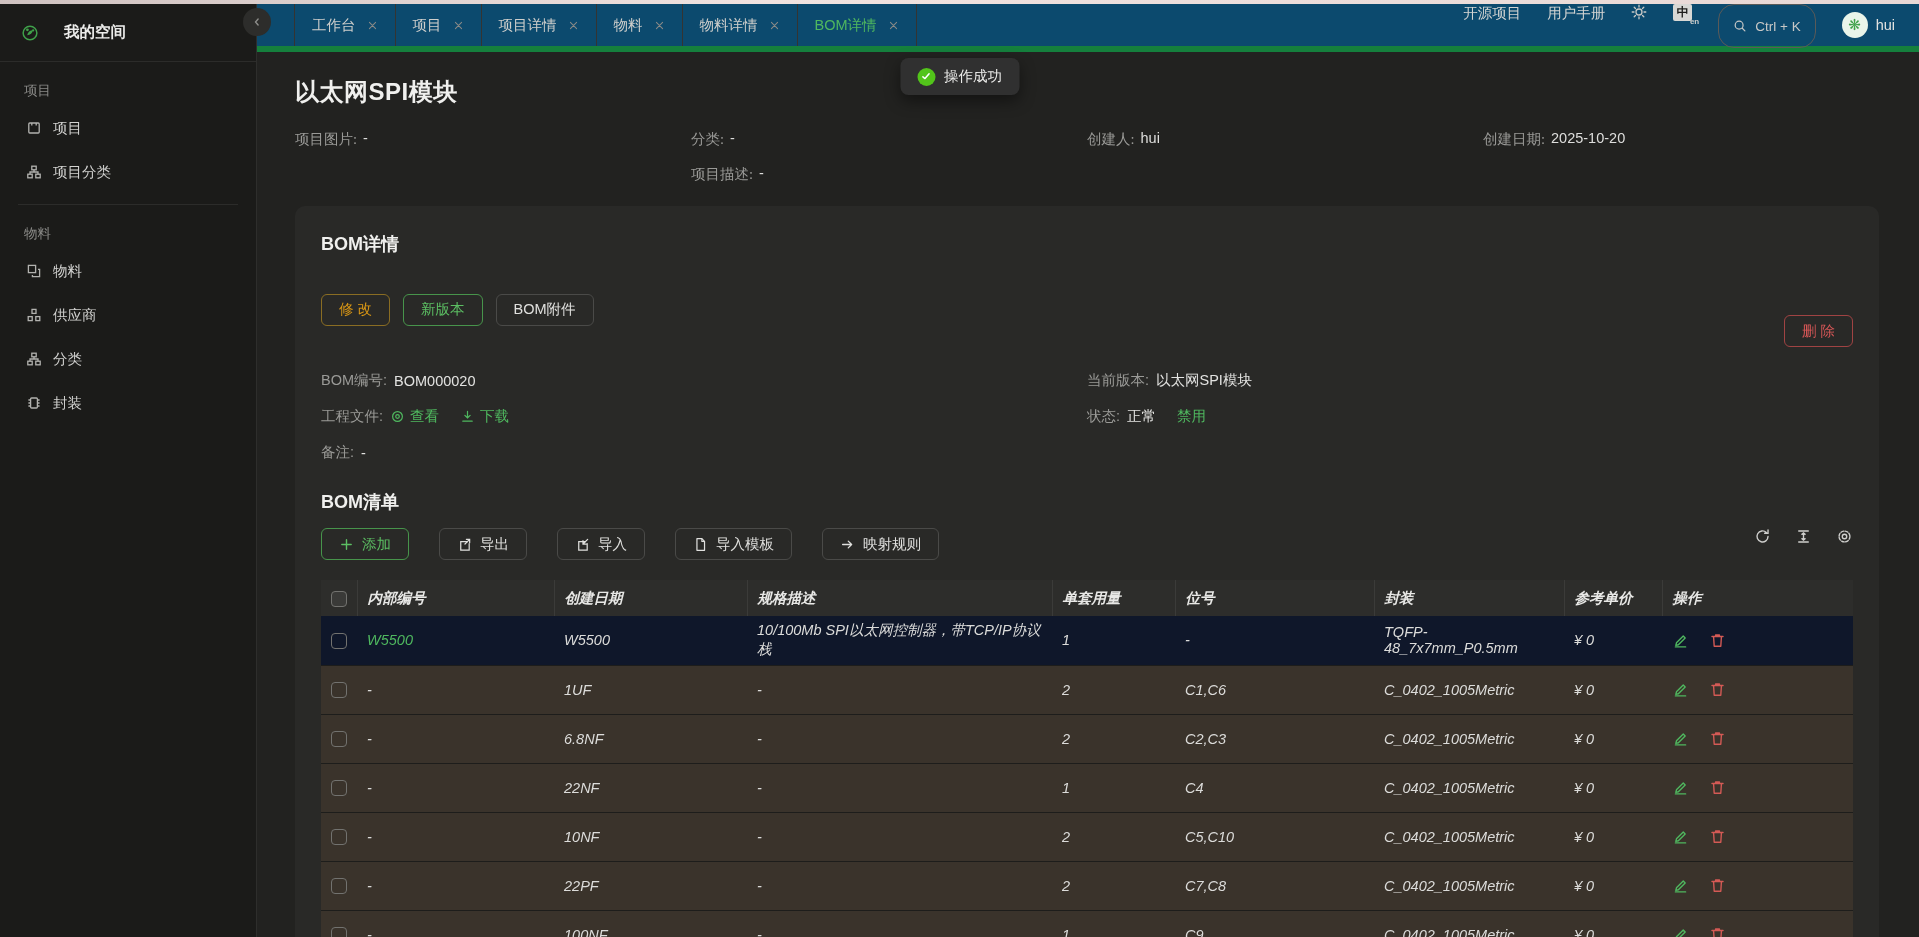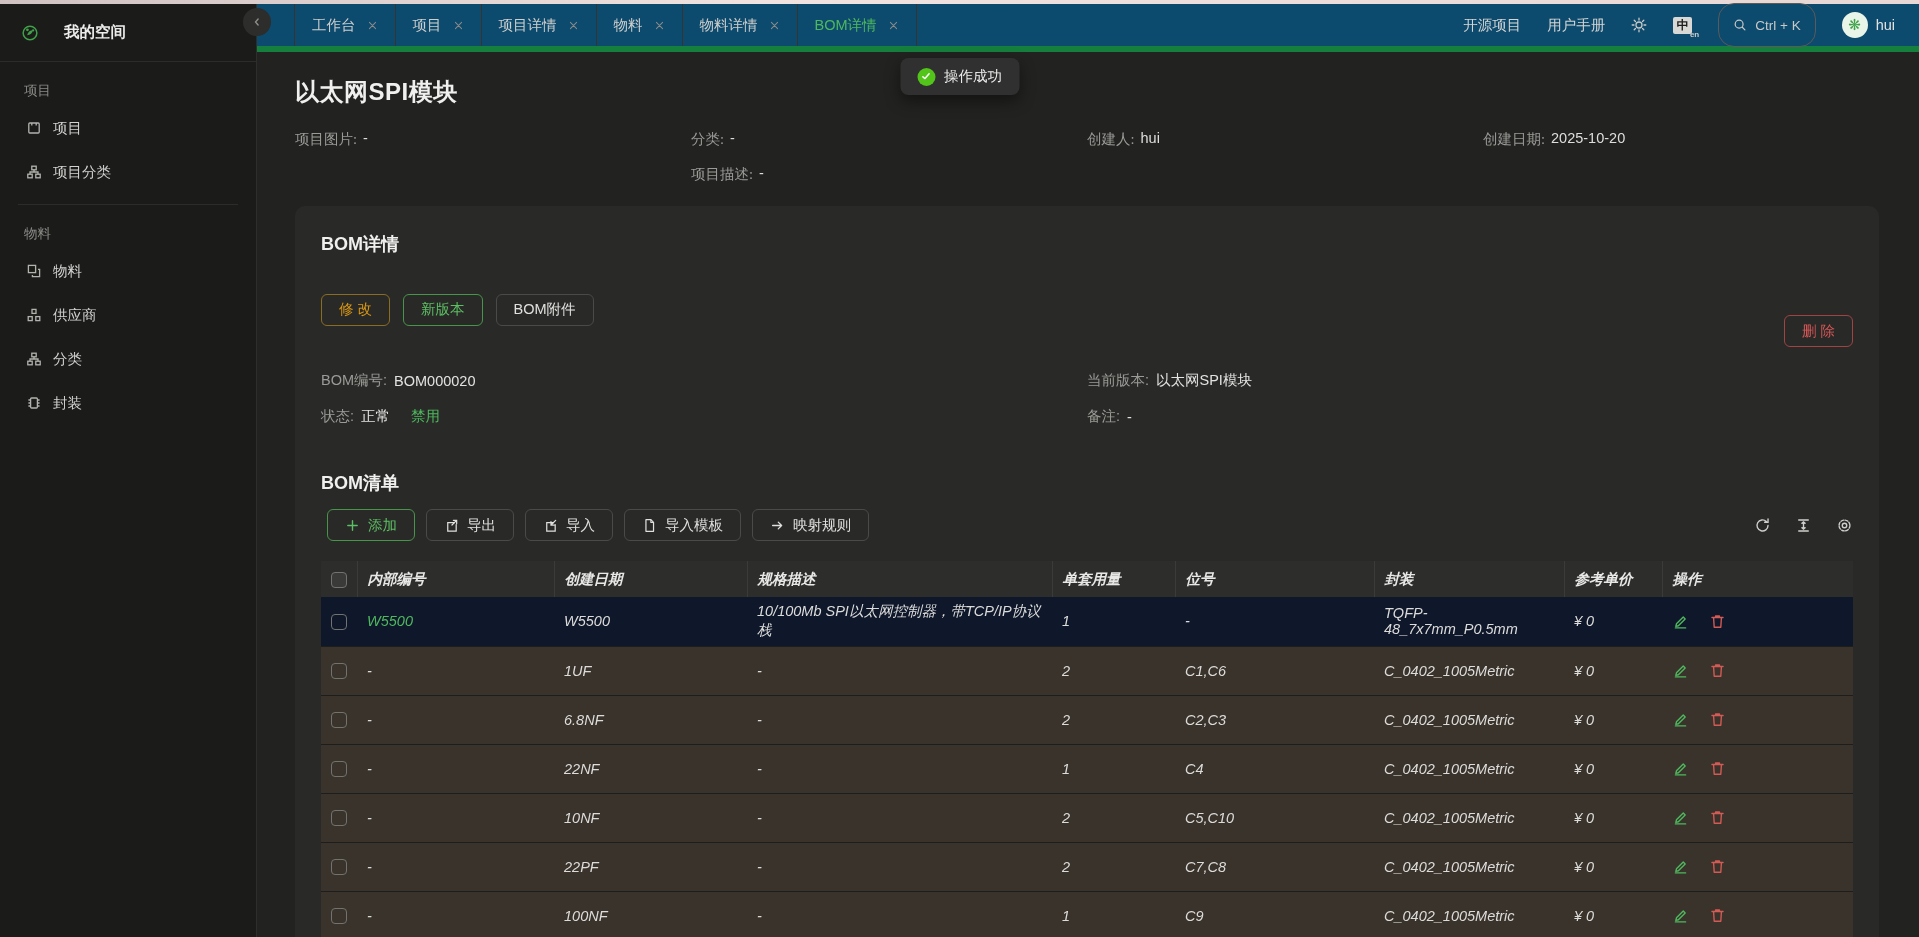--- a/index.html
+++ b/index.html
@@ -26,21 +26,21 @@
   
   .main { flex:1; display:flex; flex-direction:column; min-width:0; }
   .tabbar { height:48px; background:#0c4a6e; display:flex; align-items:stretch; padding-left:37px;
     border-bottom:6px solid #15803d; }
   .tabs { display:flex; align-items:stretch; }
   .tab { display:flex; align-items:center; gap:11px; padding:0 17px; font-size:14.5px; color:#cfcfcc;
     border-right:1px solid #343432; cursor:pointer; }
   .tab:first-child { border-left:1px solid #343432; }
   .tab.active { color:#4fb85f; }
   .tab .icn { color:#8a8a87; width:11px; height:11px; }
-  .tab-actions { margin-left:auto; display:flex; align-items:center; gap:26px; padding-right:24px; }
+  .tab-actions { margin-left:auto; display:flex; gap:26px; padding-right:24px; }
   .nav-link { font-size:14.5px; color:#d5d5d3; text-decoration:none; cursor:pointer; }
   .nav-icon { color:#c9c9c6; display:inline-flex; cursor:pointer; }
   .lang-box { width:19px; height:17px; background:#d8d8d5; color:#1d1d1b; font-size:12px; font-weight:700;
     display:flex; align-items:center; justify-content:center; border-radius:2px; position:relative; cursor:pointer; }
   .lang-box i { position:absolute; right:-7px; bottom:-5px; font-style:normal; font-size:8px; color:#cfcfcc;margin-left:29px; }
   .search-pill { display:flex; align-items:center; gap:8px; border:1px solid #5a5a58; border-radius:16px;
     height:44px; padding:0 14px; color:#c8c8c6; font-size:13.5px; cursor:text; }
   .user { display:flex; align-items:center; gap:8px; cursor:pointer; }
   .avatar { width:26px; height:26px; border-radius:50%; background:#eaf5ea; color:#3fa14a;
     display:flex; align-items:center; justify-content:center; font-size:15px; overflow:hidden; }
@@ -63,21 +63,21 @@
   .btn-green { border-color:#47944b; color:#5cbf63; }
   .btn-red { border-color:#a04343; color:#d65757; margin-left:auto;margin-top:43px; }
   .info-grid { margin-top:24px; display:grid; grid-template-columns:1fr 1fr; row-gap:17px; font-size:14.5px; }
   .info-row { display:flex; gap:7px; align-items:center; }
   .info-row .lbl { color:#9a9a97; }
   .info-row .val { color:#e2e2e0; }
   .green-link { color:#4fb85f; display:inline-flex; align-items:center; gap:5px; cursor:pointer; text-decoration:none; }
   .ml16 { margin-left:14px; }
 
   .list-heading { margin-top:28px; }
-  .toolbar { margin-top:14px; display:flex; gap:11px; align-items:center;margin-left:6px; }
+  .toolbar { margin-top:14px; display:flex; gap:30px; align-items:flex-start; }
   .tool-icons { margin-left:auto; display:flex; gap:24px; align-items:center; color:#cfcfcd; }
   .tool-icons .icn { cursor:pointer; }
 
   table { margin-top:20px; width:100%; border-collapse:collapse; table-layout:fixed;font-style:italic; }
   th { height:36px; background:#2d2d2b; text-align:left; padding:0 10px; font-size:14.5px;
     color:#e8e8e6; font-weight:700; border-right:1px solid rgba(255,255,255,.07); }
   th:last-child { border-right:none; }
   td { height:49px; padding:0 10px; font-size:14.5px; color:#dcdcda; border-bottom:1px solid #1d1d1b; }
   tr.row-dark { background:#0f172a; }
   tr.row-brown { background:#3a332b; }
@@ -306,20 +306,40 @@
         <div class="info-grid">
           <div class="info-row">
             <span class="lbl">BOM编号:</span>
             <span class="val">BOM000020</span>
           </div>
           <div class="info-row">
             <span class="lbl">当前版本:</span>
             <span class="val">以太网SPI模块</span>
           </div>
           <div class="info-row">
+            <span class="lbl">工程文件:</span>
+            <a class="green-link">
+              <span class="icn" style="width:15px;height:15px">
+                <svg viewBox="0 0 16 16" fill="none" stroke="currentColor" stroke-width="1.3">
+                    <circle cx="8" cy="8" r="5.2"></circle>
+                    <circle cx="8" cy="8" r="1.9"></circle>
+                  </svg>
+              </span>
+              <span>查看</span>
+            </a>
+            <a class="green-link ml16">
+              <span class="icn" style="width:15px;height:15px">
+                <svg viewBox="0 0 16 16" fill="none" stroke="currentColor" stroke-width="1.3" stroke-linecap="round">
+                    <path d="M8 2.5v7M5.2 6.8 8 9.6l2.8-2.8M3 13h10"></path>
+                  </svg>
+              </span>
+              <span>下载</span>
+            </a>
+          </div>
+          <div class="info-row">
             <span class="lbl">状态:</span>
             <span class="val">正常</span>
             <a class="green-link ml16">禁用</a>
           </div>
           <div class="info-row">
             <span class="lbl">备注:</span>
             <span class="val">-</span>
           </div>
           <div></div>
         </div>

